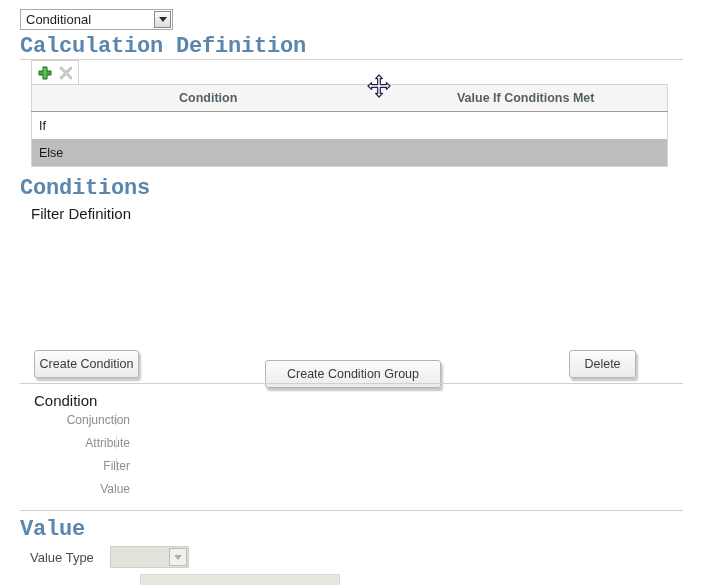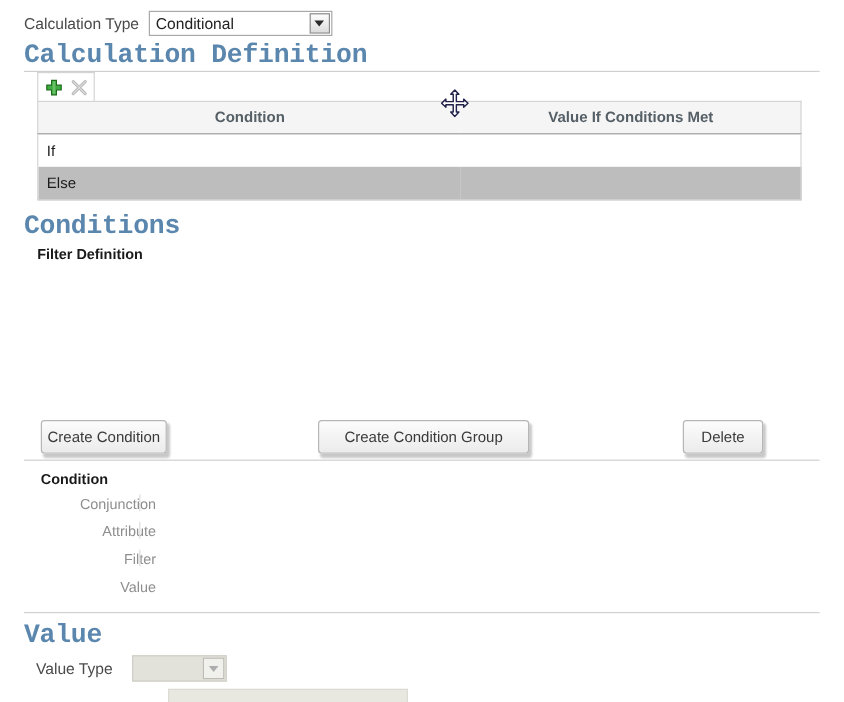--- a/index.html
+++ b/index.html
@@ -135,22 +135,22 @@
     padding: 0 0 0 7px;
     border: none;
     margin-left: 12px;
   }
   tr.row-normal td { background: #ffffff; }
   tr.row-selected td { background: #bdbdbd; }
 
   
   .sub-label {
     position: absolute;
-    font-size: 12px;
-    font-weight: bold;
+    font-size: 15px;
+    font-weight: normal;
     color: #1a1a1a;
     white-space: nowrap;
   }
 
   
   .btn {
     position: absolute;
     height: 28px;
     background: linear-gradient(#fcfcfc, #ebebeb);
     border: 1px solid #b6b6b6;
@@ -231,21 +231,20 @@
   
   .move-cursor {
     position: absolute;
     pointer-events: none;
   }
 </style>
 </head>
 <body>
 
 <div class="calc-type-row">
-  <span class="calc-type-label">Calculation Type</span>
   <div class="select-enabled">
     <span class="sel-text">Conditional</span>
     <span class="sel-arrow">
       <span class="arrow-dn"></span>
     </span>
   </div>
 </div>
 
 <div class="section-heading" style="top:34px;">Calculation Definition</div>
 <div class="hrule" style="top:59px;"></div>
@@ -283,21 +282,21 @@
         <td></td>
       </tr>
     </tbody>
   </table>
 </div>
 
 <div class="section-heading" style="top:176px;">Conditions</div>
 <div class="sub-label" style="left:31px; top:205px;">Filter Definition</div>
 
 <div class="btn" style="left:34px; top:350px; width:105px;">Create Condition</div>
-<div class="btn" style="left:265px; top:350px; width:176px;">Create Condition Group</div>
+<div class="btn" style="left:265px; top:360px; width:176px;">Create Condition Group</div>
 <div class="btn" style="left:569px; top:350px; width:67px;">Delete</div>
 
 <div class="hrule" style="top:383px;"></div>
 
 <div class="sub-label" style="left:34px; top:392px;">Condition</div>
 
 <div class="field-row" style="top:413px;">Conjunction</div>
 <div class="field-sep" style="left:116px; top:412px;"></div>
 
 <div class="field-row" style="top:436px;">Attribute</div>

